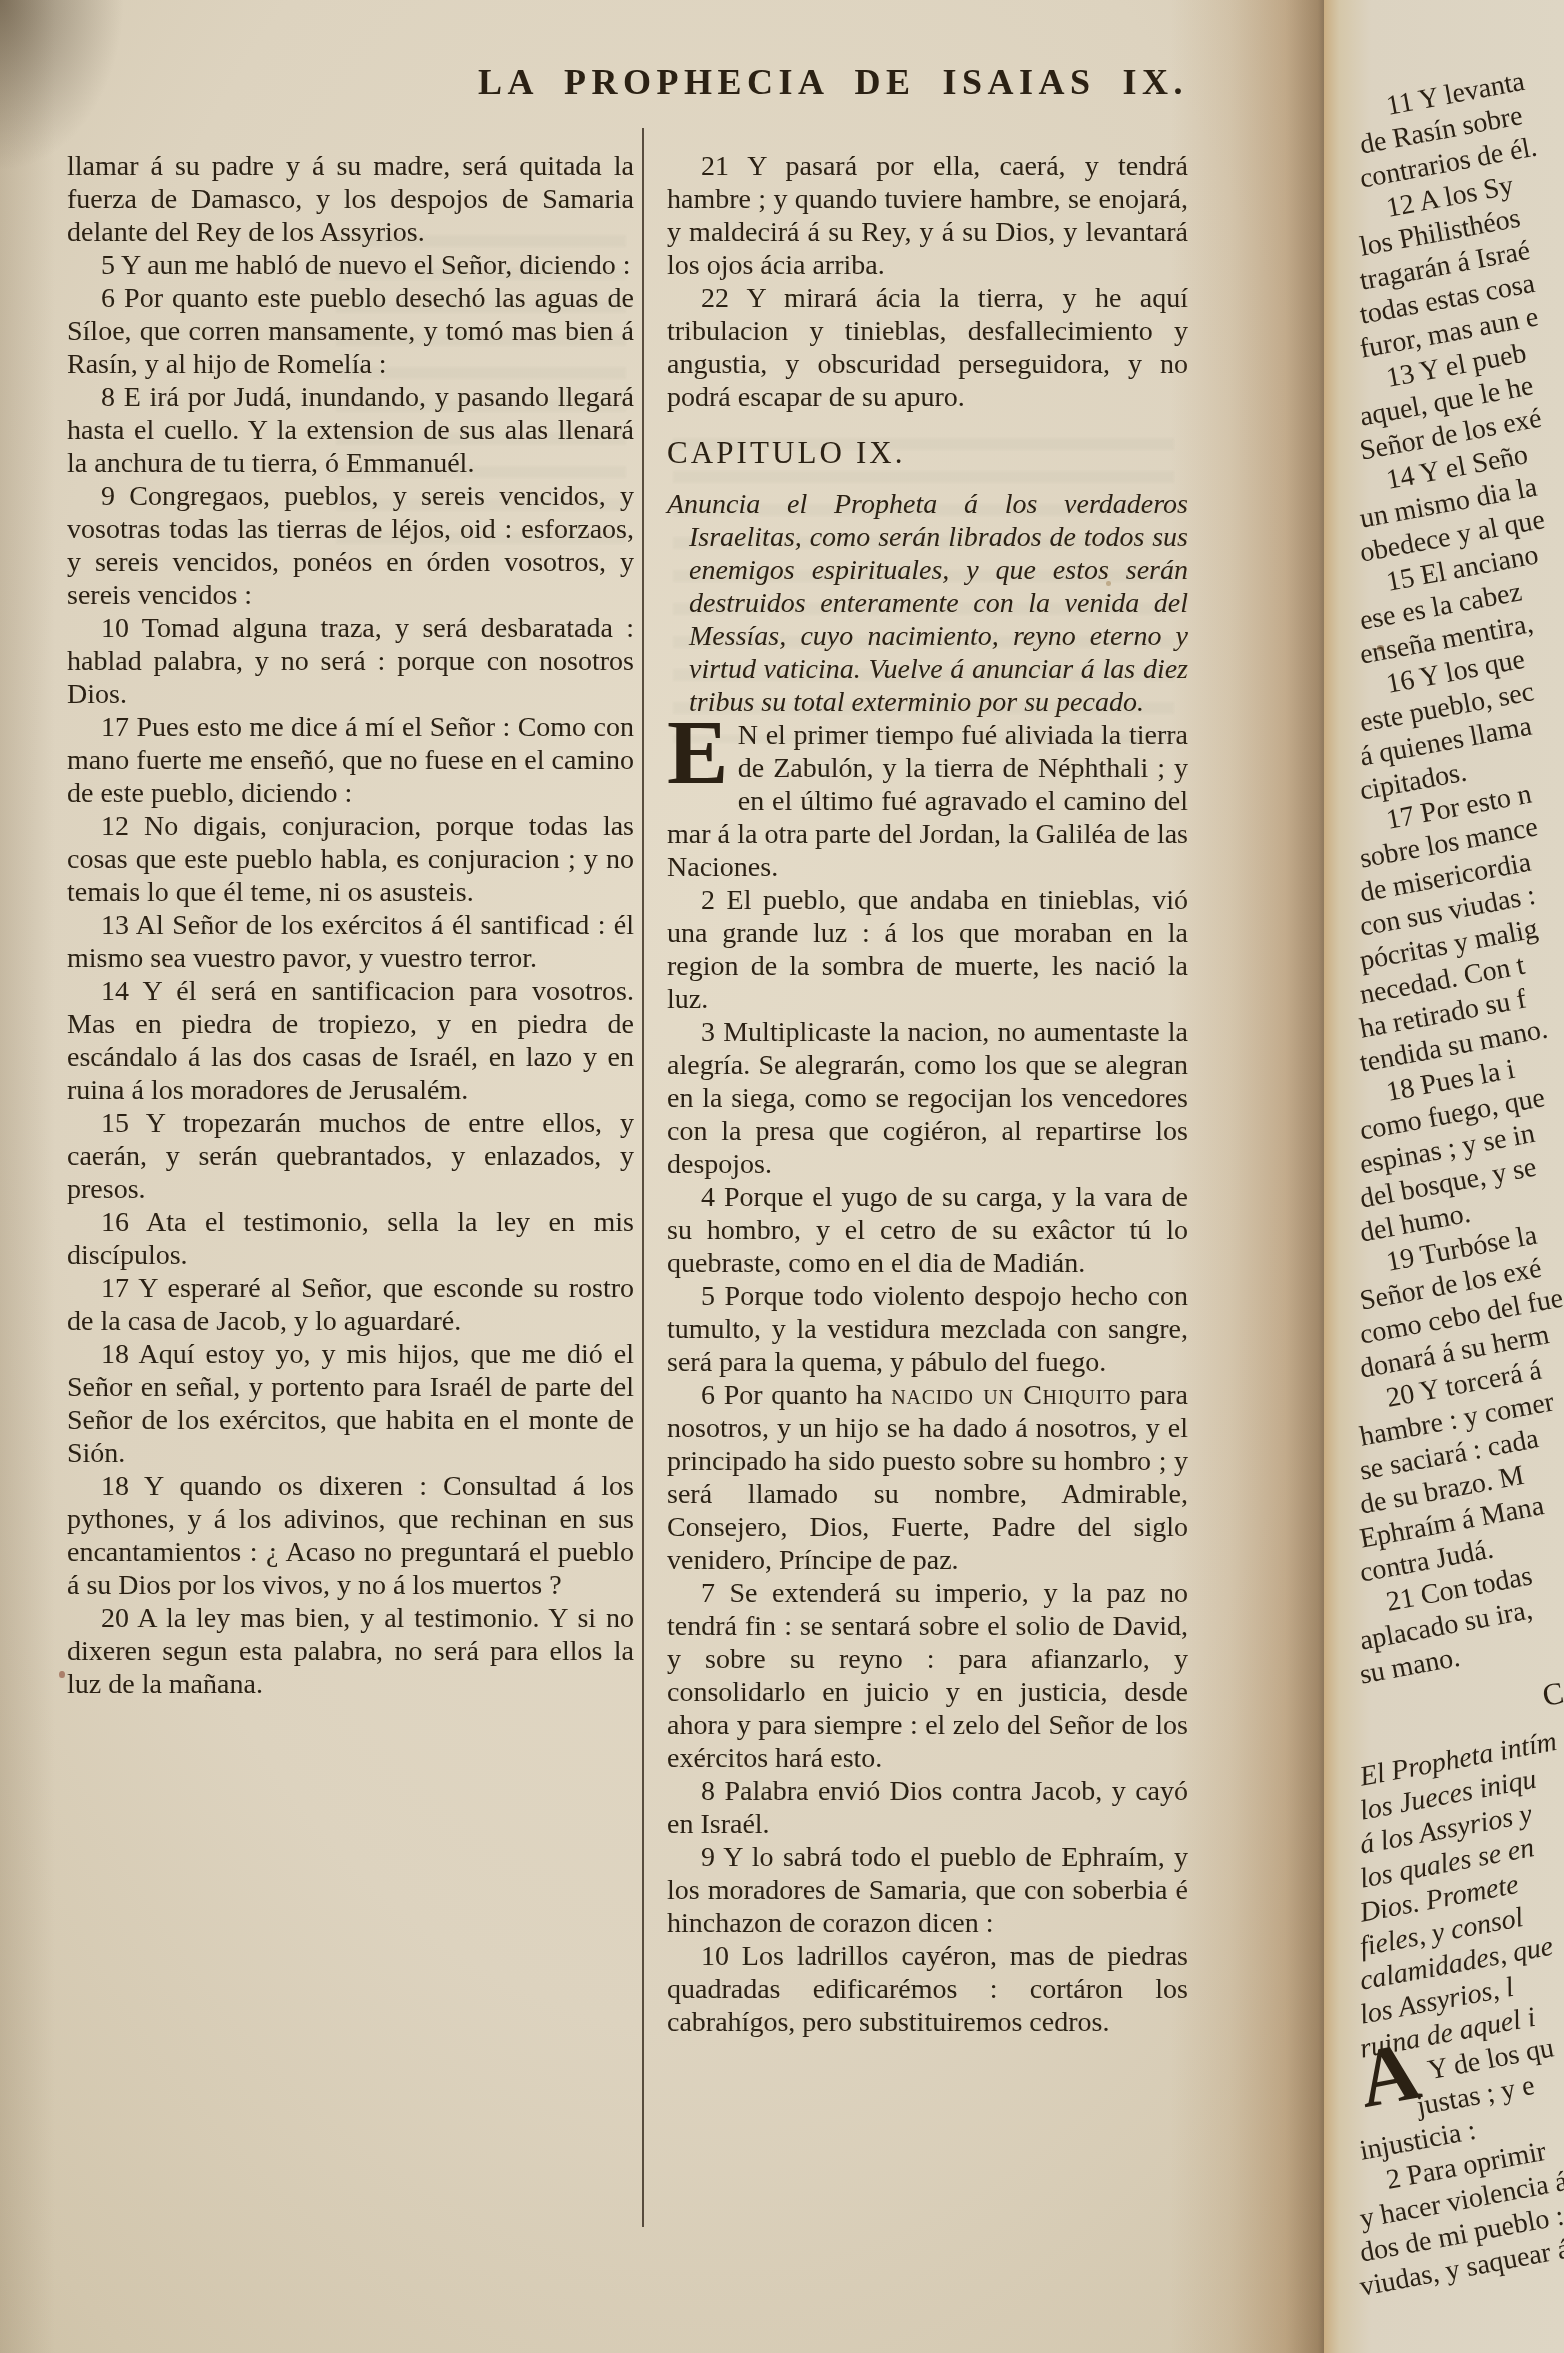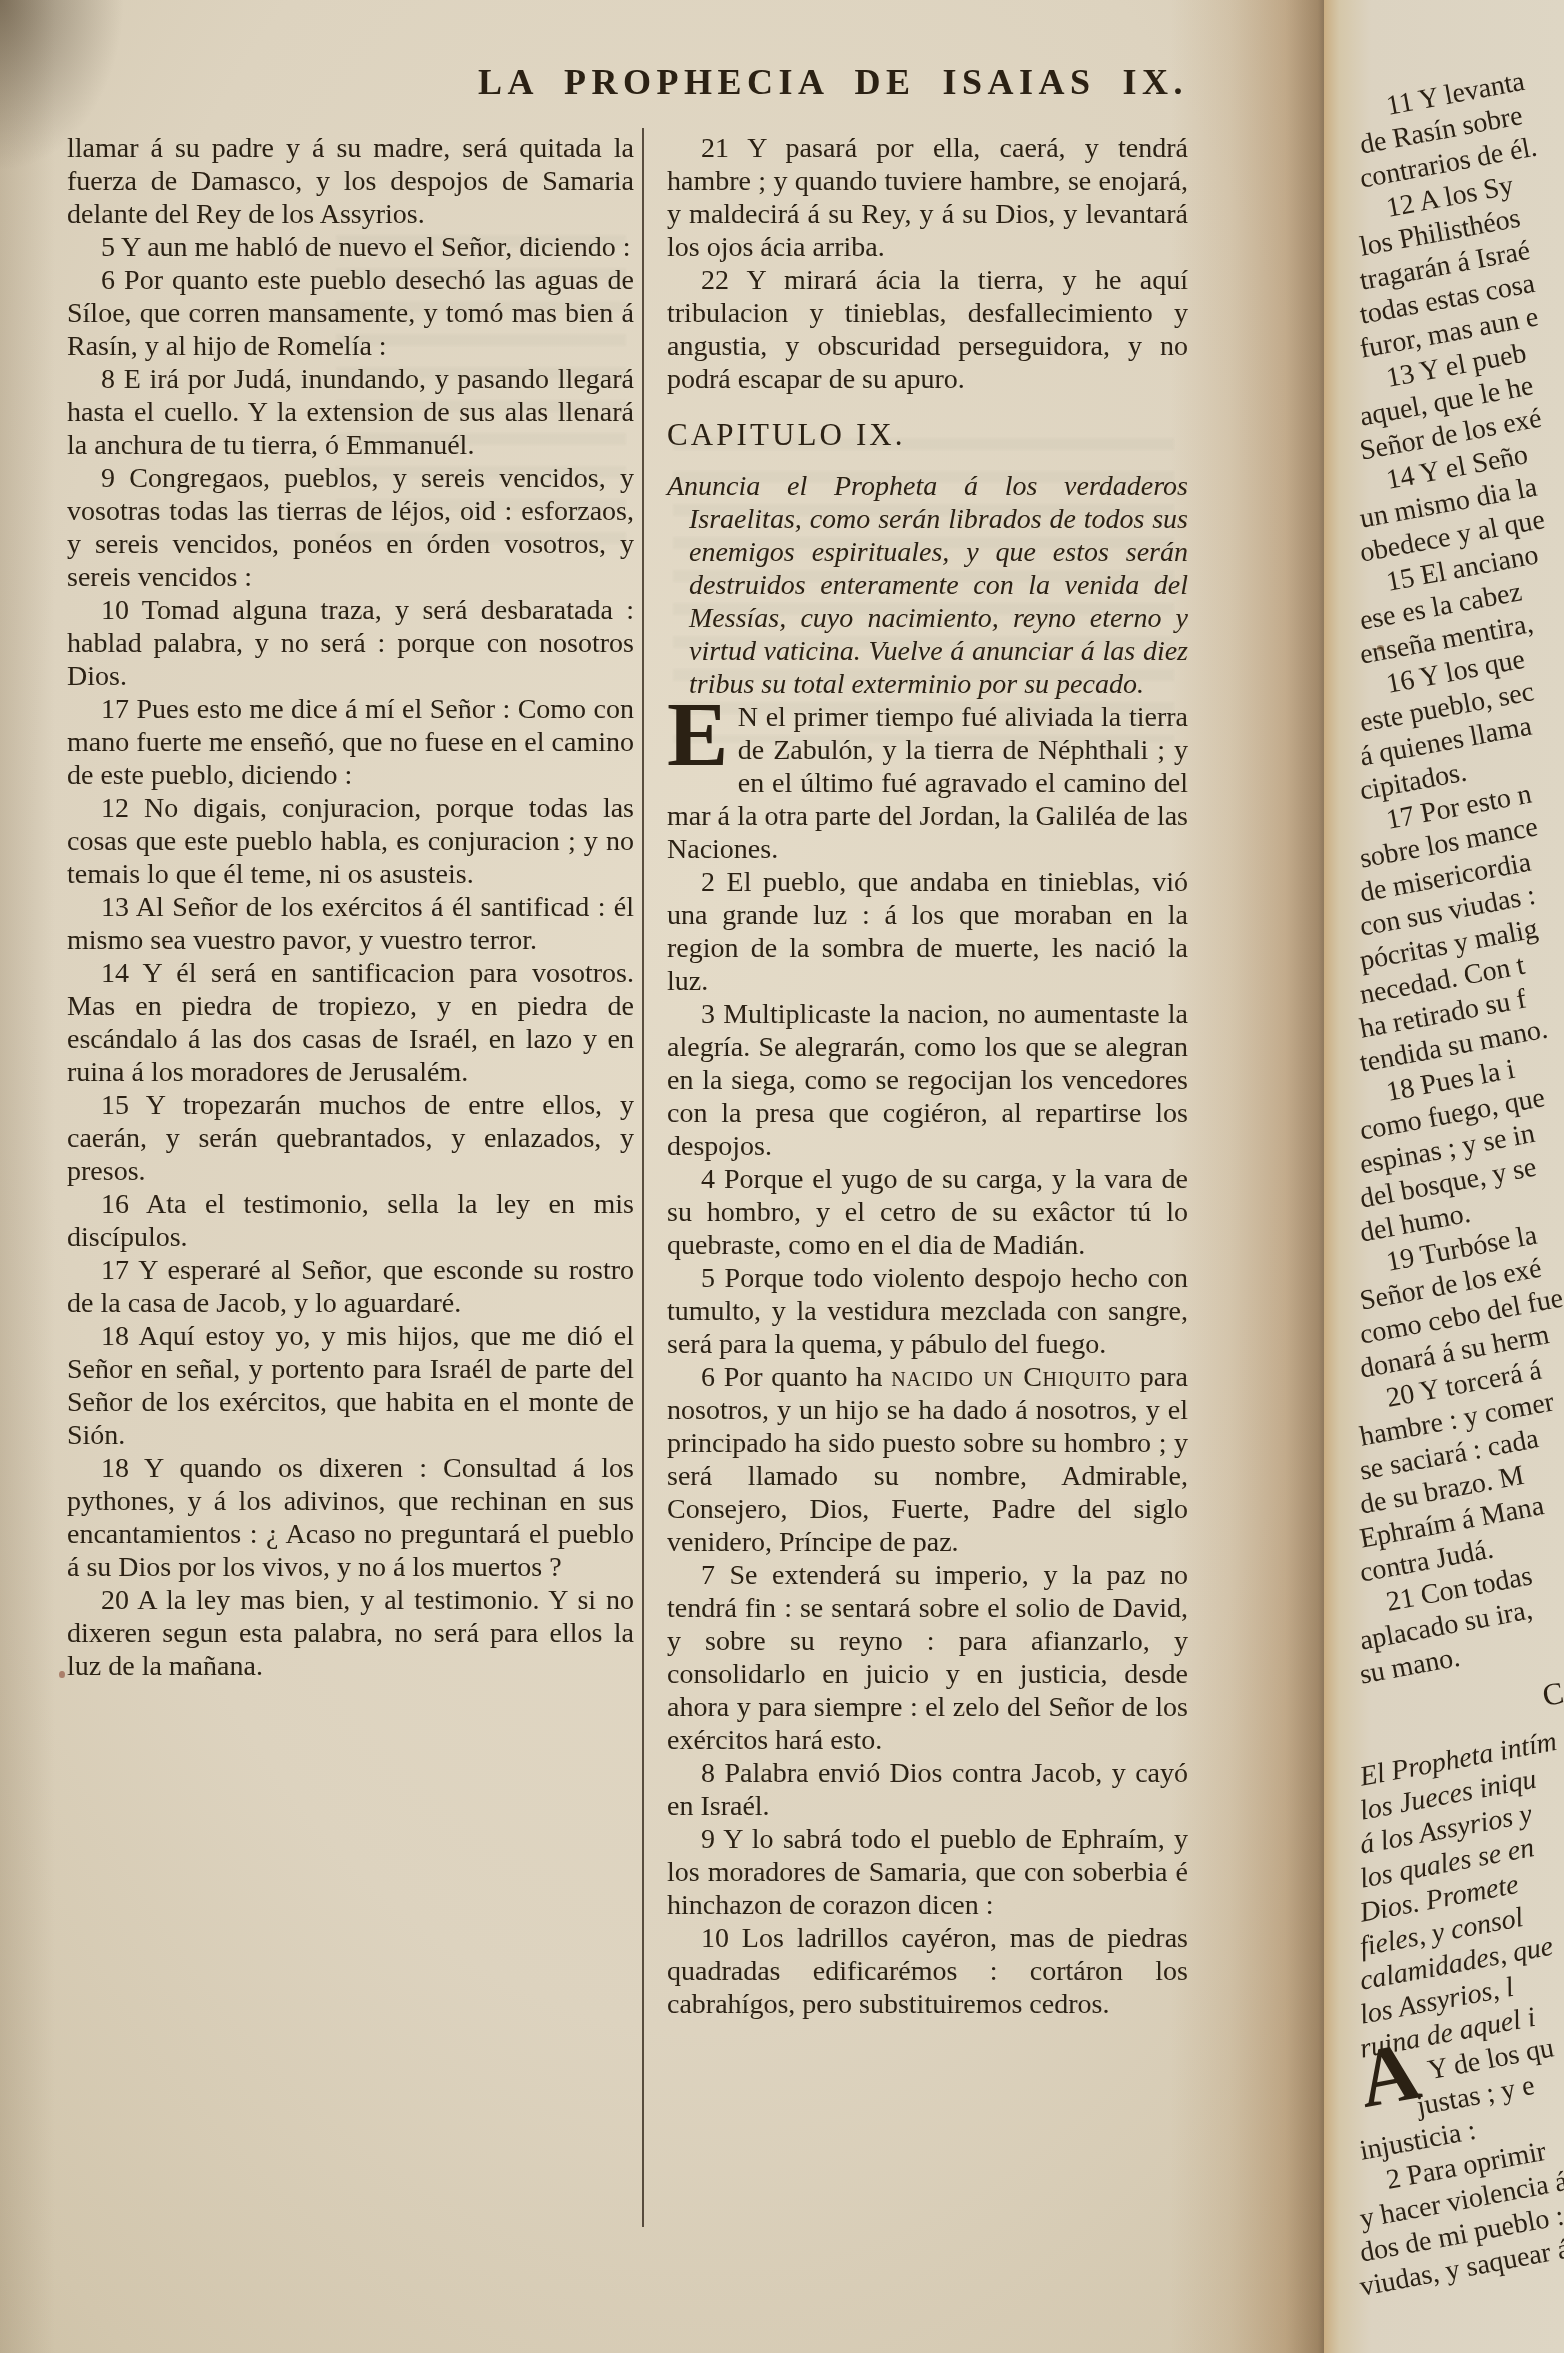--- a/index.html
+++ b/index.html
@@ -17,21 +17,21 @@
   .corner{
     position:absolute;left:0;top:0;width:125px;height:172px;
     background:radial-gradient(ellipse at 0% 0%, rgba(58,44,26,0.50), rgba(58,44,26,0.18) 45%, rgba(58,44,26,0) 70%);
   }
   .header{
     position:absolute;left:67px;top:61px;width:1121px;
     text-align:right;font-size:36px;letter-spacing:5.5px;word-spacing:12.5px;
     color:#2b2114;
     font-weight:bold;
   }
-  .col{position:absolute;top:131px;color:#2b2114;}
+  .col{position:absolute;top:149px;color:#2b2114;}
   .left{left:67px;width:567px;}
   .mid{left:667px;width:521px;}
   .divider{position:absolute;left:642px;top:128px;width:2.3px;height:2099px;background:#44392b;opacity:.88;}
   .para{margin:0;text-align:justify;font-size:28px;line-height:33px;hyphens:none;}
   .ind{text-indent:34px;}
   .chap{margin:22px 0 15.6px 0;text-align:left;font-size:31px;font-weight:normal;letter-spacing:3.1px;color:#2b2114;}
   .summary{font-style:italic;margin:0;padding-left:22px;text-indent:-22px;text-align:justify;font-size:28px;line-height:33px;}
   .dcap{float:left;font-size:92px;line-height:67px;padding:1.6px 9.4px 0 0;font-weight:bold;}
   .sc{font-variant:small-caps;letter-spacing:0.8px;}
 

